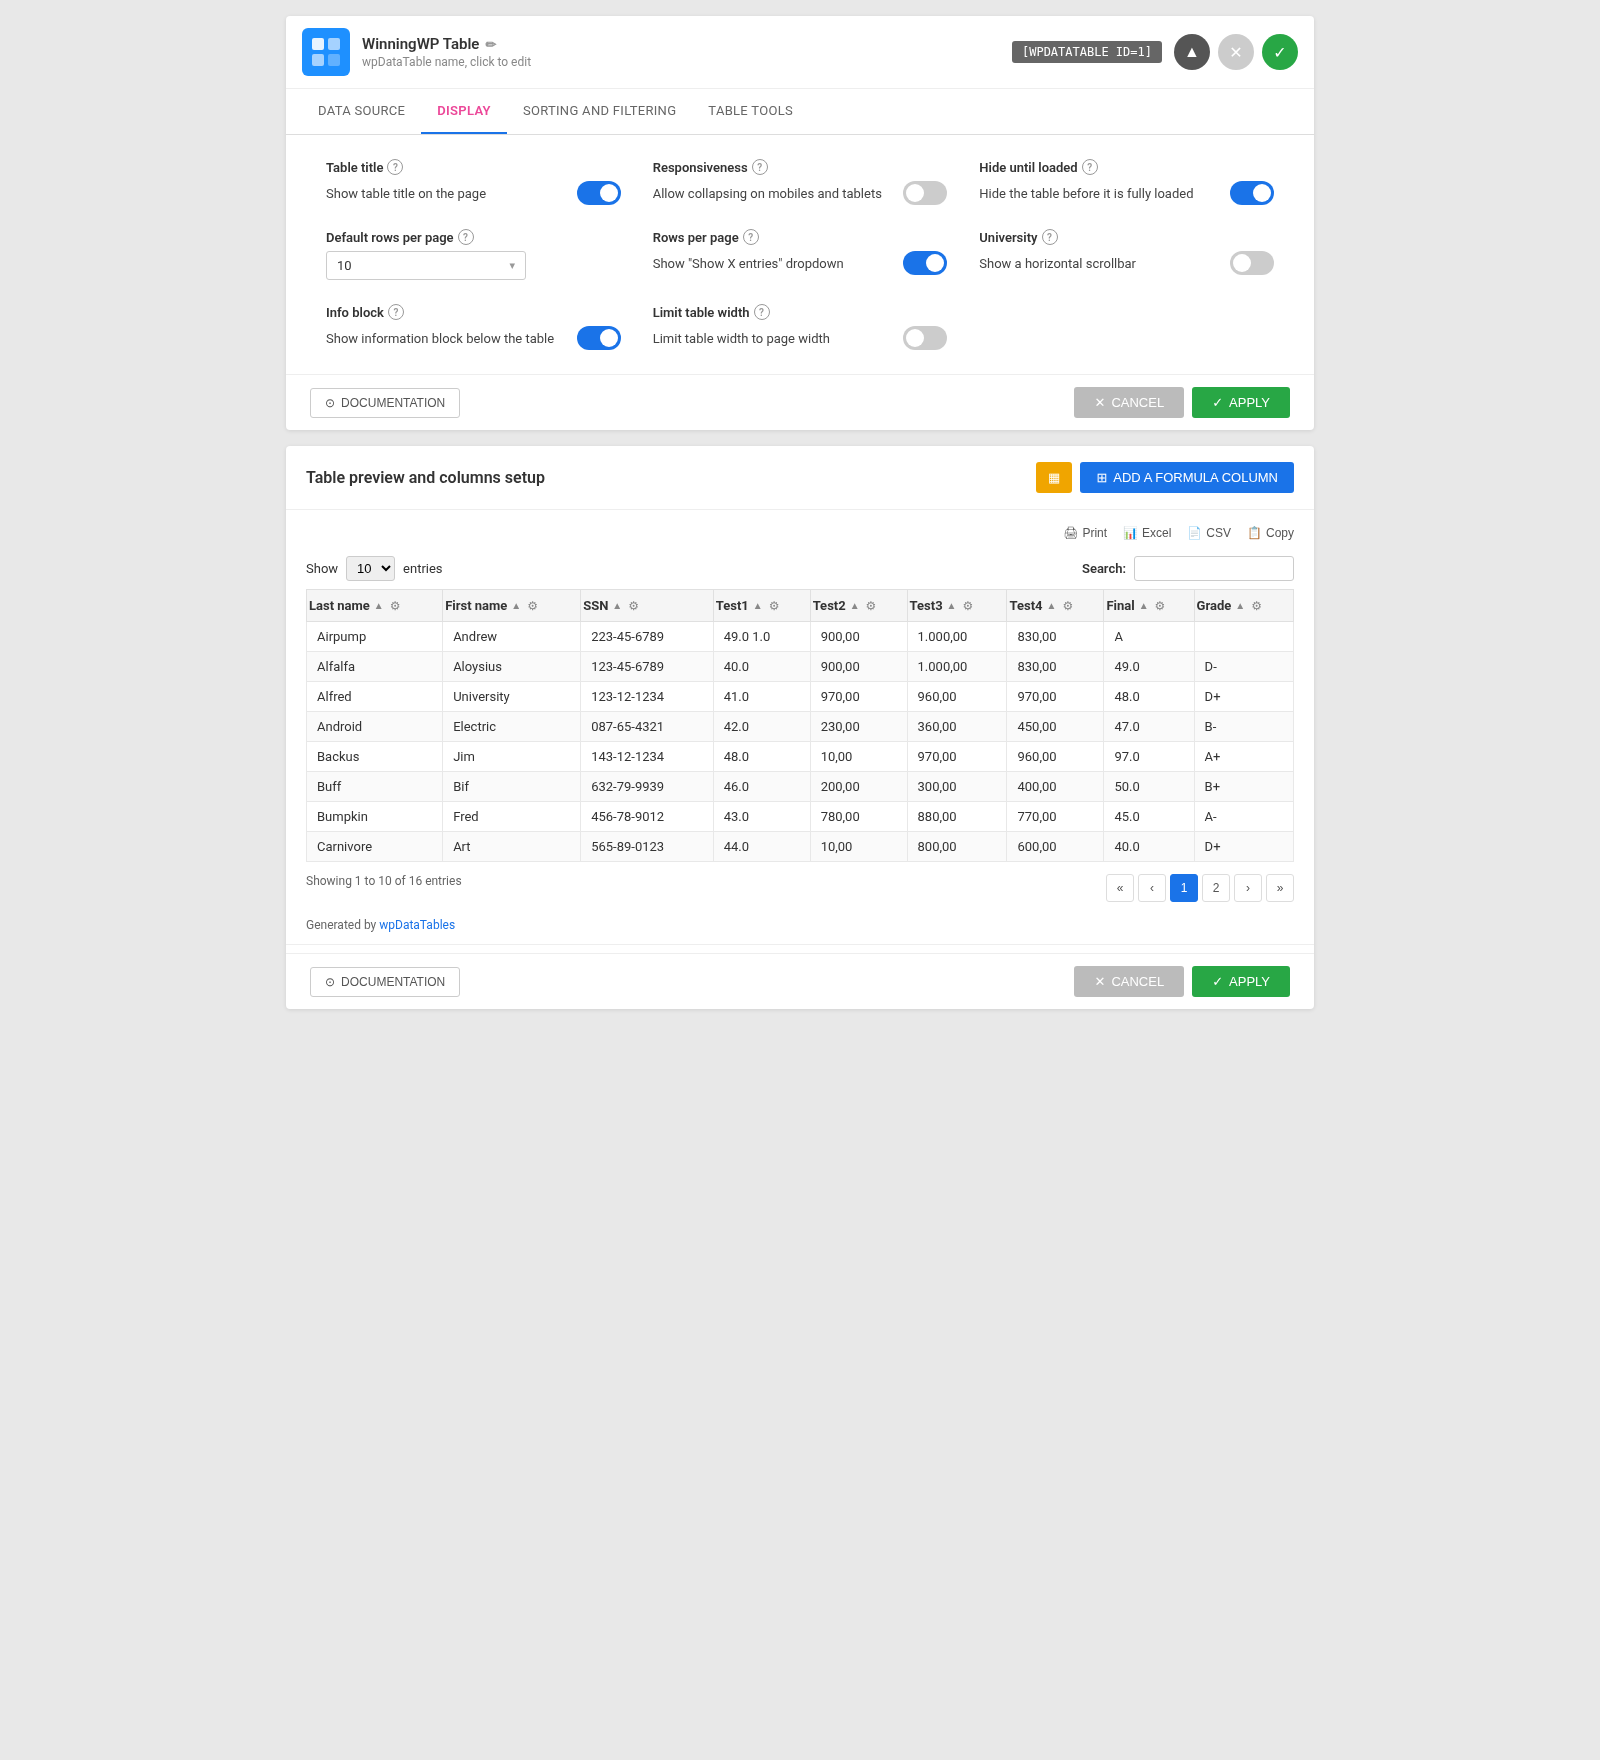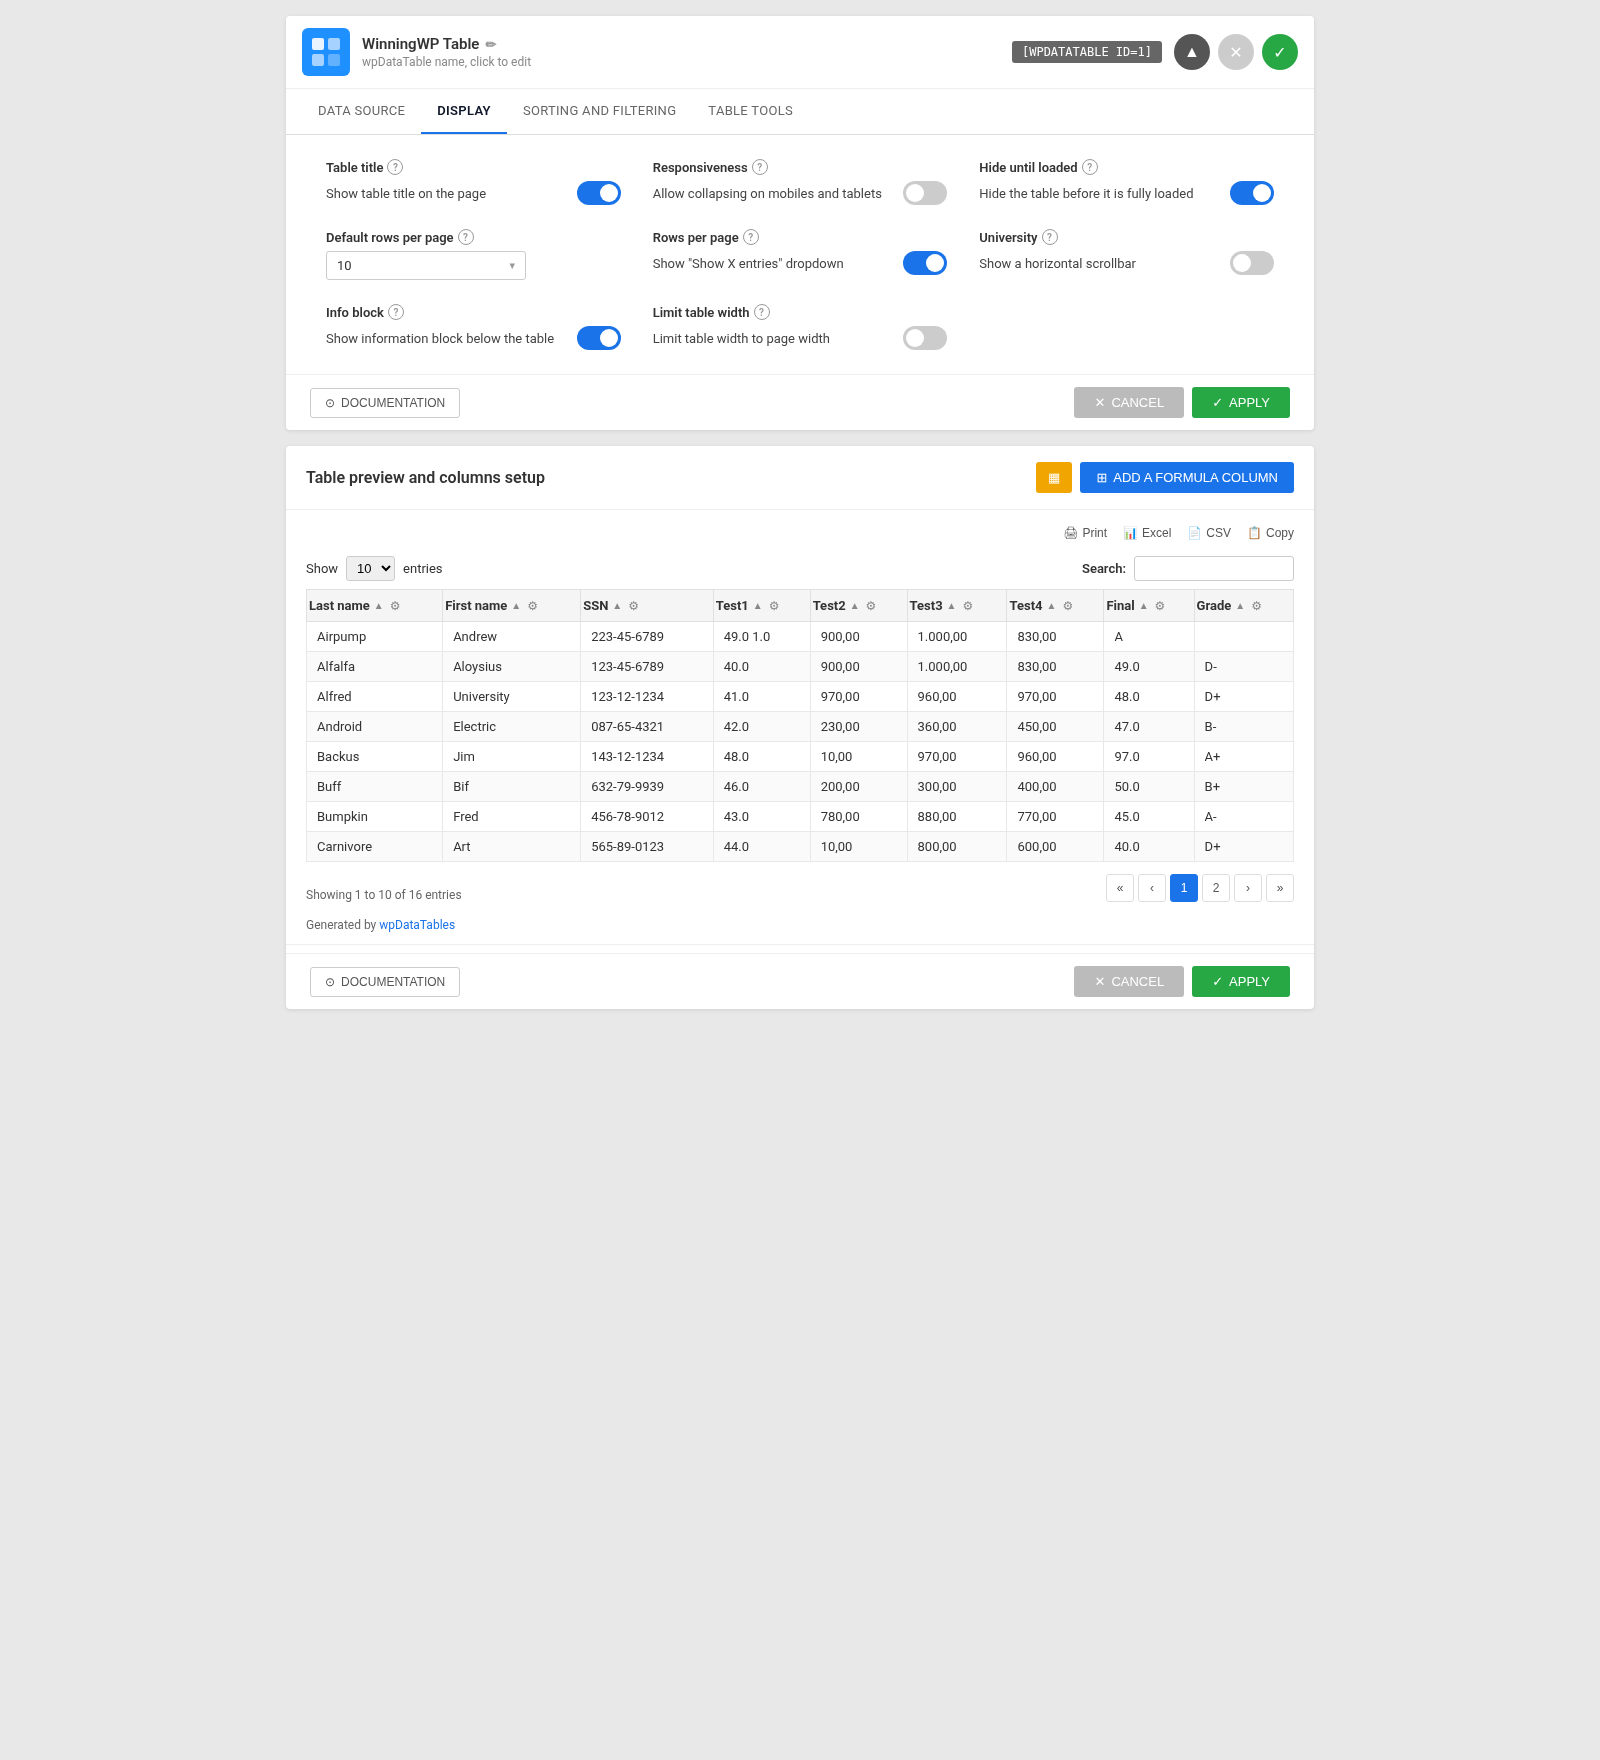--- a/index.html
+++ b/index.html
@@ -21,21 +21,21 @@
     .shortcode-badge { background: #666; color: #fff; border-radius: 3px; padding: 4px 10px; font-size: 12px; font-family: monospace; }
     .header-actions { display: flex; align-items: center; gap: 8px; margin-left: auto; }
     .hbtn { width: 36px; height: 36px; border-radius: 50%; border: none; cursor: pointer; display: flex; align-items: center; justify-content: center; font-size: 16px; }
     .hbtn-dark { background: #555; color: #fff; }
     .hbtn-x { background: #ccc; color: #fff; }
     .hbtn-check { background: #28a745; color: #fff; }
 
     
     .tabs { display: flex; padding: 0 16px; border-bottom: 1px solid #ddd; }
     .tab { padding: 14px 16px; font-size: 13px; color: #666; cursor: pointer; border-bottom: 2px solid transparent; text-transform: uppercase; letter-spacing: 0.3px; }
-    .tab.active { color: #0f172a; border-bottom: 2px solid #1a73e8; font-weight: 600; }
+    .tab.active { color: #ec4899; border-bottom: 2px solid #1a73e8; font-weight: 600; }
 
     
     .settings-body { padding: 24px 40px 16px; }
     .settings-grid { display: grid; grid-template-columns: 1fr 1fr 1fr; gap: 24px 32px; }
     .setting-group { display: flex; flex-direction: column; gap: 6px; }
     .setting-label { font-weight: 600; font-size: 13px; color: #333; display: flex; align-items: center; gap: 4px; }
     .setting-desc { font-size: 13px; color: #444; display: flex; align-items: center; justify-content: space-between; gap: 8px; }
     .help-icon { width: 16px; height: 16px; border-radius: 50%; border: 1px solid #999; color: #999; font-size: 10px; display: inline-flex; align-items: center; justify-content: center; cursor: pointer; flex-shrink: 0; }
 
     
@@ -78,21 +78,21 @@
     .data-table-wrap { padding: 0 20px; overflow-x: auto; }
     .data-table { width: 100%; border-collapse: collapse; font-size: 13px; }
     .data-table th { background: #f5f5f5; border: 1px solid #e0e0e0; padding: 8px 2px; text-align: left; white-space: nowrap; }
     .data-table td { border: 1px solid #e8e8e8; padding: 7px 10px; white-space: nowrap; }
     .data-table tr:nth-child(even) td { background: #fafafa; }
     .th-inner { display: flex; align-items: center; gap: 4px; }
     .sort-icon { color: #888; font-size: 10px; }
     .gear-icon-btn { background: none; border: none; cursor: pointer; color: #888; font-size: 12px; margin-left: 2px; }
 
     
-    .pagination-row { display: flex; align-items: flex-end; justify-content: space-between; padding: 12px 20px; font-size: 12px; color: #666; }
+    .pagination-row { display: flex; align-items: flex-start; justify-content: space-between; padding: 12px 20px; font-size: 12px; color: #666; }
     .pag-btns { display: flex; align-items: center; gap: 4px; }
     .pag-btn { background: none; border: 1px solid #ddd; border-radius: 3px; width: 28px; height: 28px; display: flex; align-items: center; justify-content: center; cursor: pointer; font-size: 12px; color: #555; }
     .pag-btn.active { background: #1a73e8; color: #fff; border-color: #1a73e8; }
 
     
     .generated-by { padding: 4px 20px 12px; font-size: 12px; color: #666; }
     .generated-by a { color: #1a73e8; text-decoration: none; }
 
     .divider { border: none; border-top: 1px solid #eee; margin: 0; }
   </style>

